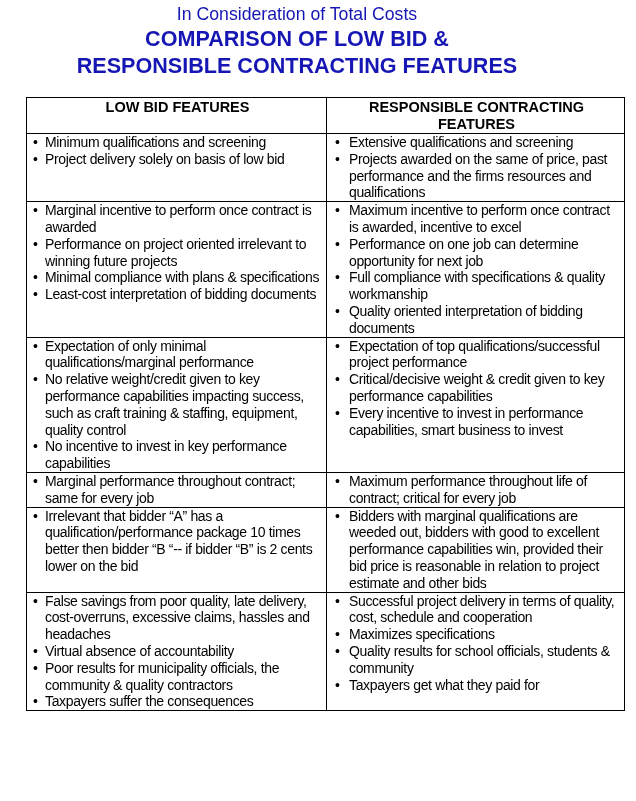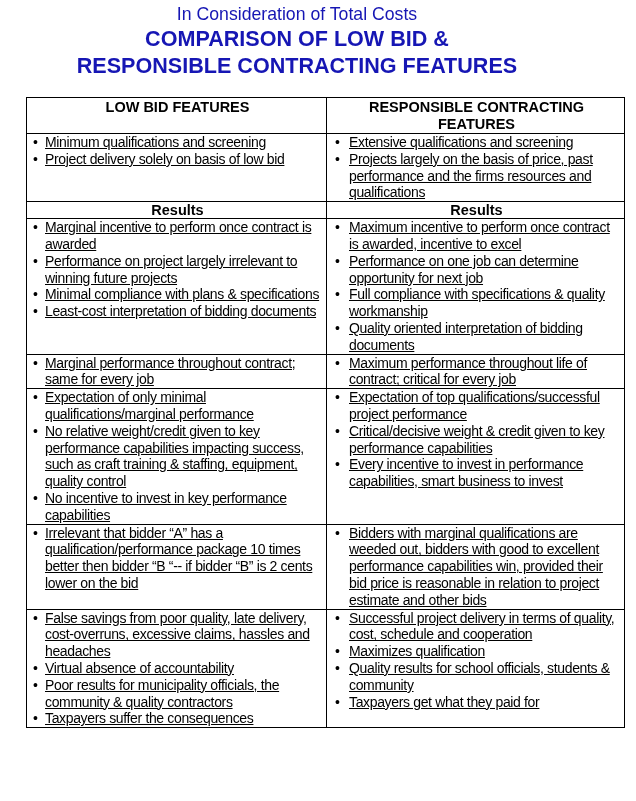--- a/index.html
+++ b/index.html
@@ -10,21 +10,21 @@
   .title { font-size: 22px; font-weight: bold; line-height: 27px; transform: scaleX(0.98); }
   table { position: absolute; left: 26px; top: 97px; width: 598px; border-collapse: collapse;
           table-layout: fixed; }
   td, th { border: 1.5px solid #000; vertical-align: top; padding: 0 4px 0 6px;
            font-size: 14px; line-height: 16.8px; }
   col.c1 { width: 300px; } col.c2 { width: 298px; }
   th { font-weight: bold; text-align: center; font-size: 14.5px; padding-top: 1px; }
   th.head { height: 34px; }
   td.sec { font-weight: bold; text-align: center; font-size: 14.5px; line-height: 16px; }
   ul { margin: 0; padding: 0; list-style: none; }
-  li { position: relative; padding-left: 12px; letter-spacing: -0.35px; text-decoration: underline; }
+  li { position: relative; padding-left: 12px; letter-spacing: -0.35px; }
   li::before { content: "\2022"; position: absolute; left: 0; top: 0; }
   .right li { padding-left: 16px; }
   .right li::before { left: 2px; }
 </style>
 </head>
 <body>
 
 <div class="titles">
   <div class="subtitle">In Consideration of Total Costs</div>
   <div class="title">COMPARISON OF LOW BID &amp;</div>
@@ -46,71 +46,67 @@
       <tr>
         <td class="left">
           <ul>
             <li>Minimum qualifications and screening</li>
             <li>Project delivery solely on basis of low bid</li>
           </ul>
         </td>
         <td class="right">
           <ul>
             <li>Extensive qualifications and screening</li>
-            <li>Projects largely on the basis of price, past performance and the firms resources and qualifications</li>
+            <li>Projects awarded on the same of price, past performance and the firms resources and qualifications</li>
           </ul>
         </td>
-      </tr>
-      <tr>
-        <td class="sec">Results</td>
-        <td class="sec">Results</td>
       </tr>
       <tr>
         <td class="left">
           <ul>
             <li>Marginal incentive to perform once contract is awarded</li>
-            <li>Performance on project largely irrelevant to winning future projects</li>
+            <li>Performance on project oriented irrelevant to winning future projects</li>
             <li>Minimal compliance with plans &amp; specifications</li>
             <li>Least-cost interpretation of bidding documents</li>
           </ul>
         </td>
         <td class="right">
           <ul>
             <li>Maximum incentive to perform once contract is awarded, incentive to excel</li>
             <li>Performance on one job can determine opportunity for next job</li>
             <li>Full compliance with specifications &amp; quality workmanship</li>
             <li>Quality oriented interpretation of bidding documents</li>
           </ul>
         </td>
       </tr>
       <tr>
         <td class="left">
           <ul>
-            <li>Marginal performance throughout contract; same for every job</li>
-          </ul>
-        </td>
-        <td class="right">
-          <ul>
-            <li>Maximum performance throughout life of contract; critical for every job</li>
-          </ul>
-        </td>
-      </tr>
-      <tr>
-        <td class="left">
-          <ul>
             <li>Expectation of only minimal qualifications/marginal performance</li>
             <li>No relative weight/credit given to key performance capabilities impacting success, such as craft training &amp; staffing, equipment, quality control</li>
             <li>No incentive to invest in key performance capabilities</li>
           </ul>
         </td>
         <td class="right">
           <ul>
             <li>Expectation of top qualifications/successful project performance</li>
             <li>Critical/decisive weight &amp; credit given to key performance capabilities</li>
             <li>Every incentive to invest in performance capabilities, smart business to invest</li>
+          </ul>
+        </td>
+      </tr>
+      <tr>
+        <td class="left">
+          <ul>
+            <li>Marginal performance throughout contract; same for every job</li>
+          </ul>
+        </td>
+        <td class="right">
+          <ul>
+            <li>Maximum performance throughout life of contract; critical for every job</li>
           </ul>
         </td>
       </tr>
       <tr>
         <td class="left">
           <ul>
             <li>Irrelevant that bidder “A” has a qualification/performance package 10 times better then bidder “B “-- if bidder “B” is 2 cents lower on the bid</li>
           </ul>
         </td>
         <td class="right">
@@ -124,20 +120,20 @@
           <ul>
             <li>False savings from poor quality, late delivery, cost-overruns, excessive claims, hassles and headaches</li>
             <li>Virtual absence of accountability</li>
             <li>Poor results for municipality officials, the community &amp; quality contractors</li>
             <li>Taxpayers suffer the consequences</li>
           </ul>
         </td>
         <td class="right">
           <ul>
             <li>Successful project delivery in terms of quality, cost, schedule and cooperation</li>
-            <li>Maximizes qualification</li>
+            <li>Maximizes specifications</li>
             <li>Quality results for school officials, students &amp; community</li>
             <li>Taxpayers get what they paid for</li>
           </ul>
         </td>
       </tr>
     </tbody>
 </table>
 
 </body></html>

